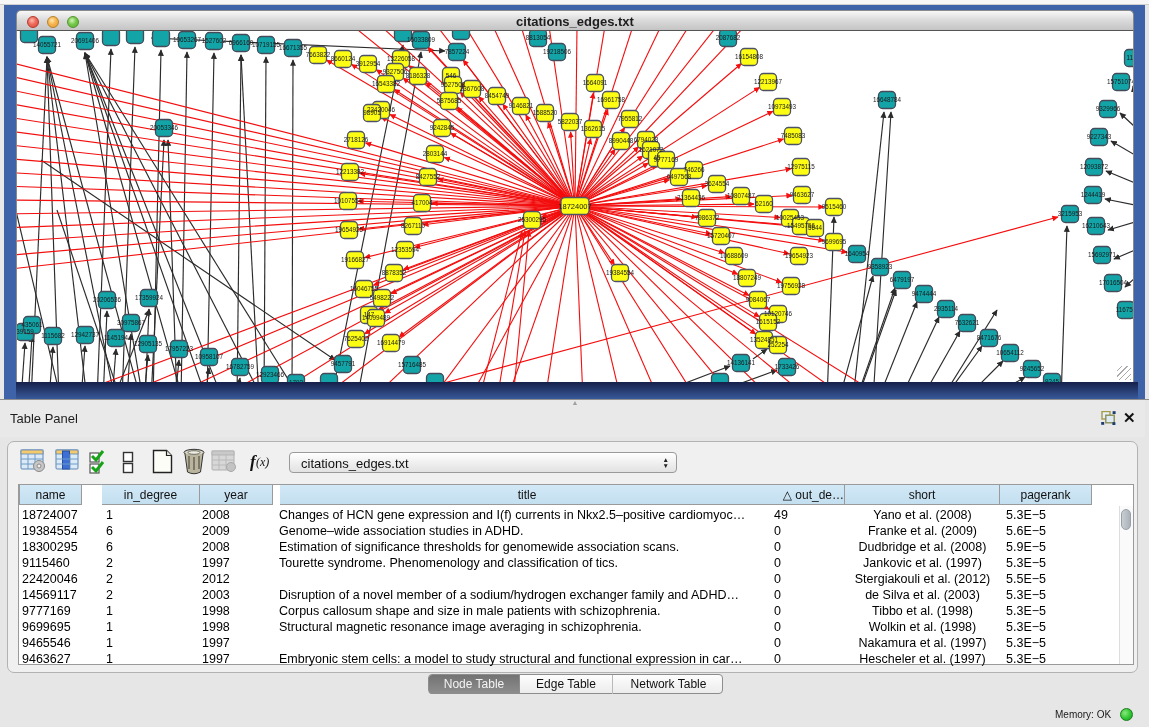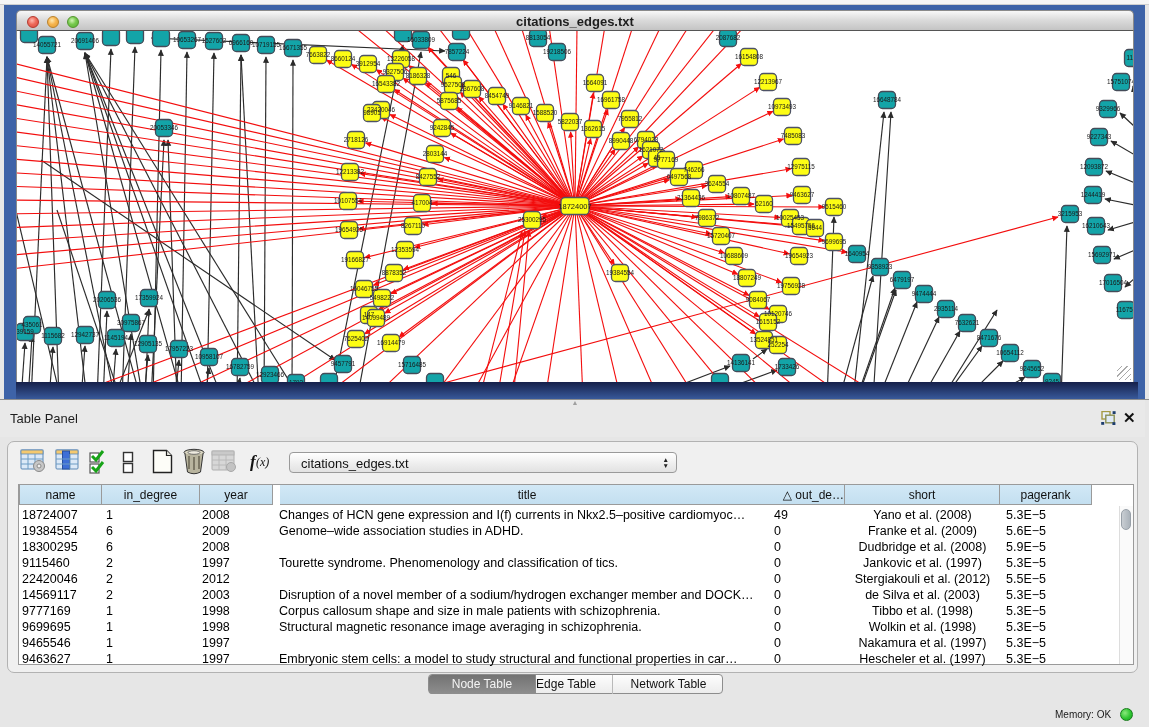--- a/index.html
+++ b/index.html
@@ -30,36 +30,36 @@
 #panel{position:absolute;left:7px;top:441px;width:1131px;height:232px;background:#f0f0f0;
   border:1px solid #b2b2b2;border-radius:7px}
 #toolbar{position:absolute;left:14px;top:446px}
 #combo{position:absolute;left:289px;top:452px;width:388px;height:21px;border:1px solid #9a9a9a;border-radius:4px;
   background:linear-gradient(#fff,#ededed 60%,#e2e2e2)}
 #combo .t{position:absolute;left:11px;top:3px;font-size:13px;color:#111}
 #combo .arr{position:absolute;right:7px;top:4px;font-size:6.5px;color:#222;line-height:6px;text-align:center}
 #tablewrap{position:absolute;left:18px;top:484px;width:1116px;height:181px;background:#fff;border:1px solid #9a9a9a}
 .hc{position:absolute;top:484px;height:21px;background:linear-gradient(#d2e8f6,#c3dff0);border:1px solid #9a9a9a;
   border-left:none;font-size:12px;color:#111;text-align:center;line-height:20px}
-#h0{left:19px;width:83px;border-left:1px solid #9a9a9a}
+#h0{left:19px;width:63px;border-left:1px solid #9a9a9a}
 #h1{left:102px;width:98px}
 #h2{left:200px;width:73px}
 #h3{left:280px;width:495px}
 #h4{left:768px;width:77px;text-align:right;padding-left:6px}
 #h5{left:845px;width:155px}
 #h6{left:1000px;width:92px}
 .row{position:absolute;left:19px;width:1080px;height:16px;font-size:12.5px;color:#000}
 .row span{position:absolute;top:2px;white-space:nowrap}
 .c0{left:3px}.c1{left:87px}.c2{left:183px}.c3{left:260px}.c4{left:755px}.c5{left:826px;width:155px;text-align:center}.c6{left:987px}
 #vsb{position:absolute;left:1119px;top:506px;width:14px;height:158px;background:#fafafa;border-left:1px solid #ddd}
 #vsbthumb{position:absolute;left:1121px;top:509px;width:10px;height:21px;border-radius:5px;
   background:linear-gradient(90deg,#c9ced3,#aab2ba);border:1px solid #98a0a8}
 #seg{position:absolute;left:428px;top:674px;width:295px;height:20px;border:1px solid #8d8d8d;border-radius:4px;
   background:linear-gradient(#fdfdfd,#ececec);font-size:12px;color:#111;text-align:center;line-height:19px}
-#seg .s1{position:absolute;left:0;top:0;width:107px;height:19px;border-radius:3px 0 0 3px;
+#seg .s1{position:absolute;left:0;top:0;width:91px;height:19px;border-radius:3px 0 0 3px;
   background:linear-gradient(#737373,#8e8e8e);color:#f4f4f4;border-right:1px solid #8d8d8d;line-height:19px}
 #seg .s2{position:absolute;left:92px;top:0;width:90px;height:19px;line-height:19px}
 #seg .s3{position:absolute;left:183px;top:0;width:112px;height:19px;border-left:1px solid #b9b9b9;line-height:19px}
 #status{position:absolute;left:1055px;top:709px;font-size:10px;color:#1a1a1a}
 #memdot{position:absolute;left:1120px;top:708px;width:13px;height:13px;border-radius:50%;
   background:radial-gradient(circle at 4px 4px,#8ae87c,#2fc531 55%,#19a21f);border:1px solid #167c1a}
 </style></head><body>
 <div id="app">
 <div id="desktop">
 <div id="winshadow"></div>
@@ -650,20 +650,21 @@
       <span class="c2">2009</span>
       <span class="c3">Genome–wide association studies in ADHD.</span>
       <span class="c4">0</span>
       <span class="c5">Franke et al. (2009)</span>
       <span class="c6">5.6E−5</span>
     </div>
 <div class="row" style="top:538px">
       <span class="c0">18300295</span>
       <span class="c1">6</span>
       <span class="c2">2008</span>
+      <span class="c3">Estimation of significance thresholds for genomewide association scans.</span>
       <span class="c4">0</span>
       <span class="c5">Dudbridge et al. (2008)</span>
       <span class="c6">5.9E−5</span>
     </div>
 <div class="row" style="top:554px">
       <span class="c0">9115460</span>
       <span class="c1">2</span>
       <span class="c2">1997</span>
       <span class="c3">Tourette syndrome. Phenomenology and classification of tics.</span>
       <span class="c4">0</span>
@@ -675,21 +676,21 @@
       <span class="c1">2</span>
       <span class="c2">2012</span>
       <span class="c4">0</span>
       <span class="c5">Stergiakouli et al. (2012)</span>
       <span class="c6">5.5E−5</span>
     </div>
 <div class="row" style="top:586px">
       <span class="c0">14569117</span>
       <span class="c1">2</span>
       <span class="c2">2003</span>
-      <span class="c3">Disruption of a novel member of a sodium/hydrogen exchanger member and DOCK…</span>
+      <span class="c3">Disruption of a novel member of a sodium/hydrogen exchanger family and ADHD…</span>
       <span class="c4">0</span>
       <span class="c5">de Silva et al. (2003)</span>
       <span class="c6">5.3E−5</span>
     </div>
 <div class="row" style="top:602px">
       <span class="c0">9777169</span>
       <span class="c1">1</span>
       <span class="c2">1998</span>
       <span class="c3">Corpus callosum shape and size in male patients with schizophrenia.</span>
       <span class="c4">0</span>
@@ -710,21 +711,21 @@
       <span class="c1">1</span>
       <span class="c2">1997</span>
       <span class="c4">0</span>
       <span class="c5">Nakamura et al. (1997)</span>
       <span class="c6">5.3E−5</span>
     </div>
 <div class="row" style="top:650px">
       <span class="c0">9463627</span>
       <span class="c1">1</span>
       <span class="c2">1997</span>
-      <span class="c3">Embryonic stem cells: a model to study structural and functional properties in car…</span>
+      <span class="c3">Embryonic stem cells: a model to study structural and functional expression in car…</span>
       <span class="c4">0</span>
       <span class="c5">Hescheler et al. (1997)</span>
       <span class="c6">5.3E−5</span>
     </div>
 <div id="vsb"></div>
 <div id="vsbthumb"></div>
 <div id="seg">
       <div class="s1">Node Table</div>
       <div class="s2">Edge Table</div>
       <div class="s3">Network Table</div>

